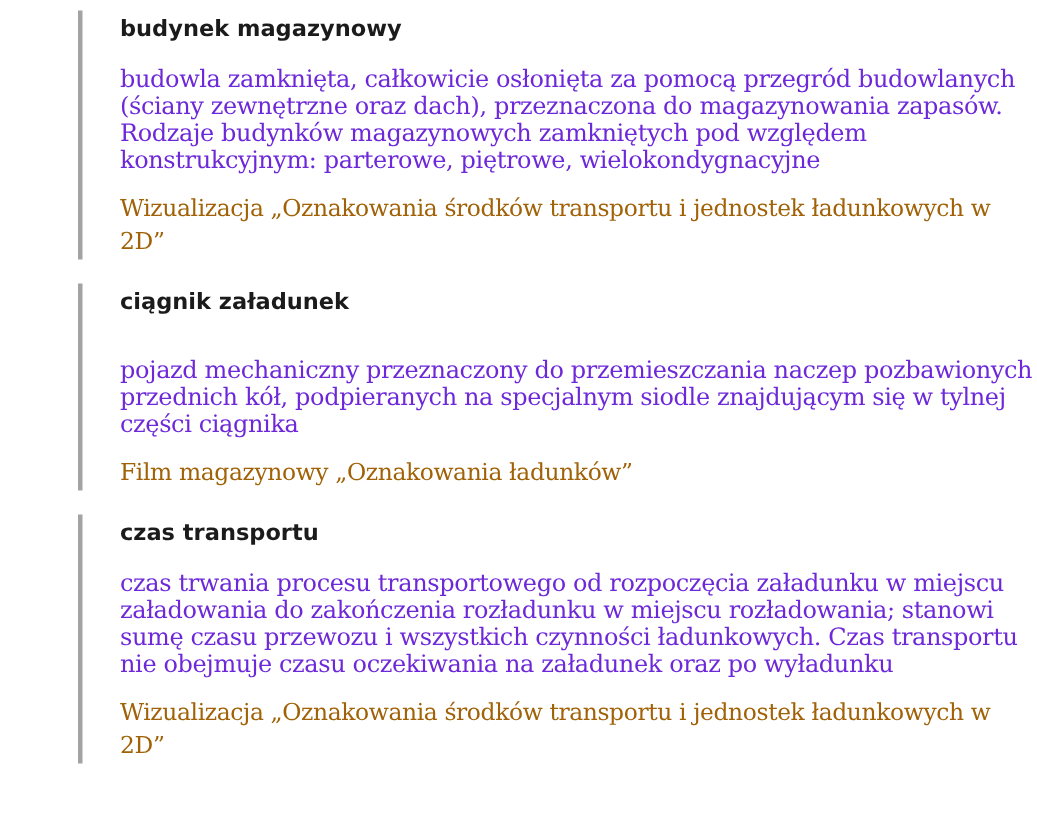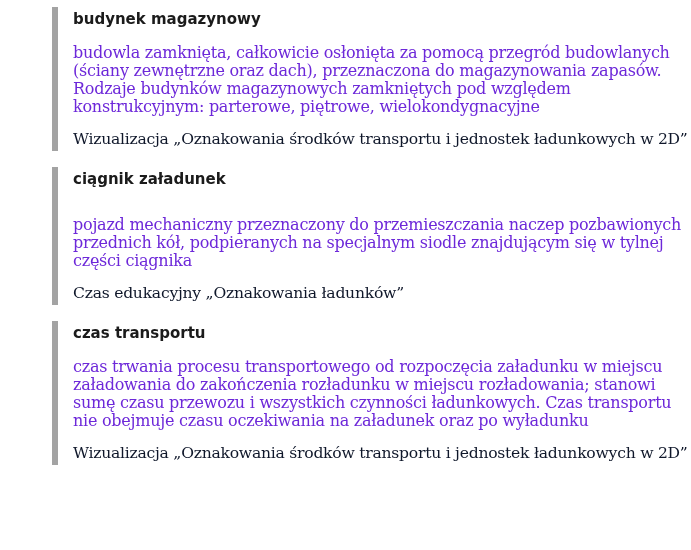--- a/index.html
+++ b/index.html
@@ -9,22 +9,22 @@
     width: 691px;
     height: 550px;
     overflow: hidden;
   }
   .glossary {
     position: relative;
     padding-left: 52px;
     padding-top: 7px;
   }
   .entry {
-    border-left: 6px solid #a3a3a3;
-    padding-left: 15px;
+    border-left: 3px solid #a3a3a3;
+    padding-left: 25px;
     margin-bottom: 16px;
   }
   .term {
     font-family: "DejaVu Sans", sans-serif;
     font-size: 15px;
     font-weight: 600;
     color: #1b1b1b;
     line-height: 22px;
     margin: 0;
     padding-top: 1px;
@@ -35,21 +35,21 @@
     color: #6d28d9;
     line-height: 18px;
     margin: 14px 0 0 0;
     letter-spacing: -0.25px;
     width: 620px;
   }
   .ref-link {
     display: inline-block;
     font-family: "DejaVu Serif", serif;
     font-size: 15.6px;
-    color: #0f172a;
+    color: #a16207;
     line-height: 22px;
     margin-top: 12px;
     text-decoration: none;
     letter-spacing: -0.25px;
     padding-bottom: 1px;
   }
   .entry-1 .definition { margin-top: 26px; }
   .entry-2 { margin-top: 0; }
 </style>
 </head>
@@ -59,21 +59,21 @@
 
   <div class="entry entry-0">
     <h3 class="term">budynek magazynowy</h3>
     <p class="definition">budowla zamknięta, całkowicie osłonięta za pomocą przegród budowlanych (ściany zewnętrzne oraz dach), przeznaczona do magazynowania zapasów. Rodzaje budynków magazynowych zamkniętych pod względem konstrukcyjnym: parterowe, piętrowe, wielokondygnacyjne</p>
     <a class="ref-link" href="#">Wizualizacja „Oznakowania środków transportu i jednostek ładunkowych w 2D”</a>
   </div>
 
   <div class="entry entry-1">
     <h3 class="term">ciągnik załadunek</h3>
     <p class="definition">pojazd mechaniczny przeznaczony do przemieszczania naczep pozbawionych przednich kół, podpieranych na specjalnym siodle znajdującym się w tylnej części ciągnika</p>
-    <a class="ref-link" href="#">Czas edukacyjny „Oznakowania ładunków”</a>
+    <a class="ref-link" href="#">Film magazynowy „Oznakowania ładunków”</a>
   </div>
 
   <div class="entry entry-2">
     <h3 class="term">czas transportu</h3>
     <p class="definition">czas trwania procesu transportowego od rozpoczęcia załadunku w miejscu załadowania do zakończenia rozładunku w miejscu rozładowania; stanowi sumę czasu przewozu i wszystkich czynności ładunkowych. Czas transportu nie obejmuje czasu oczekiwania na załadunek oraz po wyładunku</p>
     <a class="ref-link" href="#">Wizualizacja „Oznakowania środków transportu i jednostek ładunkowych w 2D”</a>
   </div>
 
 </div>
 

